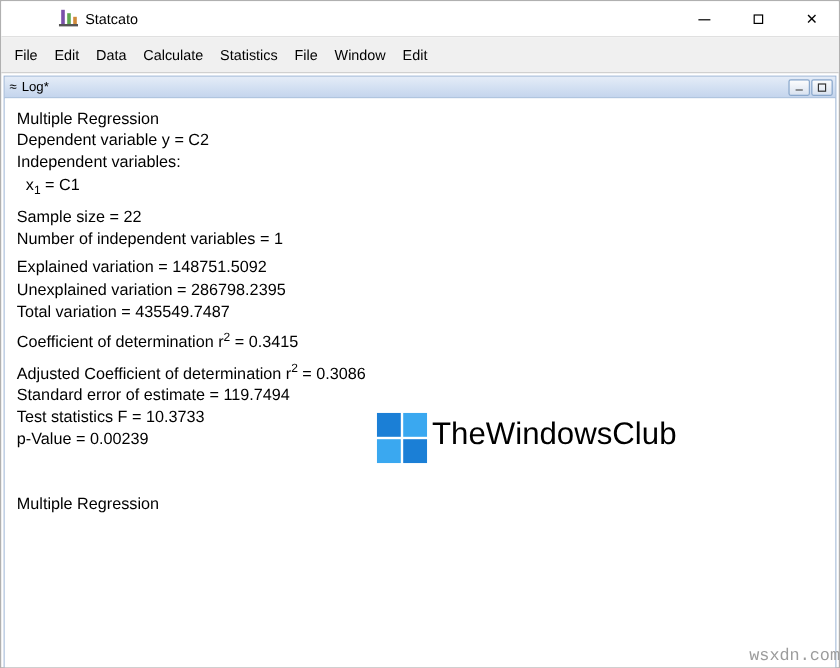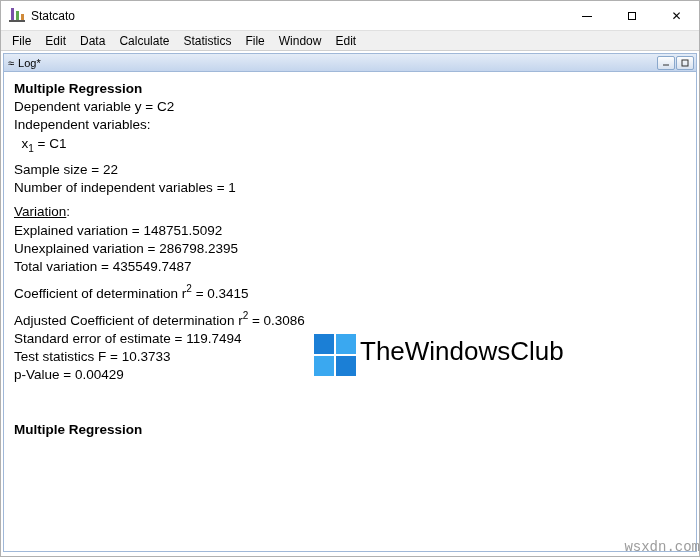--- a/index.html
+++ b/index.html
@@ -12,20 +12,21 @@
   overflow: hidden;
   border: 1px solid #b0b0b0;
 }
 .titlebar {
   height: 30px;
   background: #fff;
   display: flex;
   align-items: center;
   justify-content: space-between;
   border-bottom: 1px solid #e0e0e0;
+  padding-left: 40px;
 }
 .titlebar-left {
   display: flex;
   align-items: center;
   padding-left: 8px;
   gap: 6px;
 }
 .app-icon {
   width: 16px;
   height: 16px;
@@ -43,21 +44,21 @@
   width: 45px;
   height: 30px;
   display: flex;
   align-items: center;
   justify-content: center;
   font-family: "Segoe UI Symbol", sans-serif;
   font-size: 10px;
   color: #000;
 }
 .menubar {
-  height: 20px;
+  height: 30px;
   background: #f0f0f0;
   display: flex;
   align-items: center;
   padding: 0 4px;
   border-bottom: 1px solid #d0d0d0;
   font-size: 12px;
 }
 .menubar span {
   padding: 2px 7px;
   cursor: default;
@@ -96,21 +97,21 @@
   background: #fff;
   padding: 8px 10px;
   overflow-y: auto;
   flex: 1;
   font-family: Arial, sans-serif;
   font-size: 13.5px;
   line-height: 1.35;
   color: #000;
   position: relative;
 }
-.content-area b { font-weight: bold; margin-top: 31px; }
+.content-area b { font-weight: normal; margin-top: 31px; }
 .content-area .u { text-decoration: underline; }
 .content-area .sub { vertical-align: sub; font-size: 10px; }
 .content-area .sup { vertical-align: super; font-size: 10px; }
 .watermark {
   position: absolute;
   top: 262px;
   left: 310px;
   display: flex;
   align-items: flex-start;
   gap: 4px;
@@ -201,31 +202,30 @@
   <div class="content-area">
     <div><b>Multiple Regression</b></div>
     <div>Dependent variable y = C2</div>
     <div>Independent variables:</div>
     <div>&nbsp;&nbsp;<span>x</span><span class="sub">1</span><span> = C1</span></div>
     <div class="divider"></div>
     <div>Sample size = 22</div>
     <div>Number of independent variables = 1</div>
     <div class="divider"></div>
     <div class="divider"></div>
-    <div><span class="u">Variation</span><span>:</span></div>
     <div>Explained variation = 148751.5092</div>
     <div>Unexplained variation = 286798.2395</div>
     <div>Total variation = 435549.7487</div>
     <div class="divider"></div>
     <div><span>Coefficient of determination r</span><span class="sup">2</span><span> = 0.3415</span></div>
     <div class="divider"></div>
     <div><span>Adjusted Coefficient of determination r</span><span class="sup">2</span><span> = 0.3086</span></div>
     <div>Standard error of estimate = 119.7494</div>
     <div>Test statistics F = 10.3733</div>
-    <div>p-Value = 0.00429</div>
+    <div>p-Value = 0.00239</div>
     <br><br>
     <div><b>Multiple Regression</b></div>
 
     <div class="watermark">
       <span class="watermark-icon">
         <svg viewBox="0 0 42 42" width="42" height="42">
           <rect x="0" y="0" width="20" height="20" fill="#1b7fd6"></rect>
           <rect x="22" y="0" width="20" height="20" fill="#3aa8f0"></rect>
           <rect x="0" y="22" width="20" height="20" fill="#3aa8f0"></rect>
           <rect x="22" y="22" width="20" height="20" fill="#1b7fd6"></rect>

